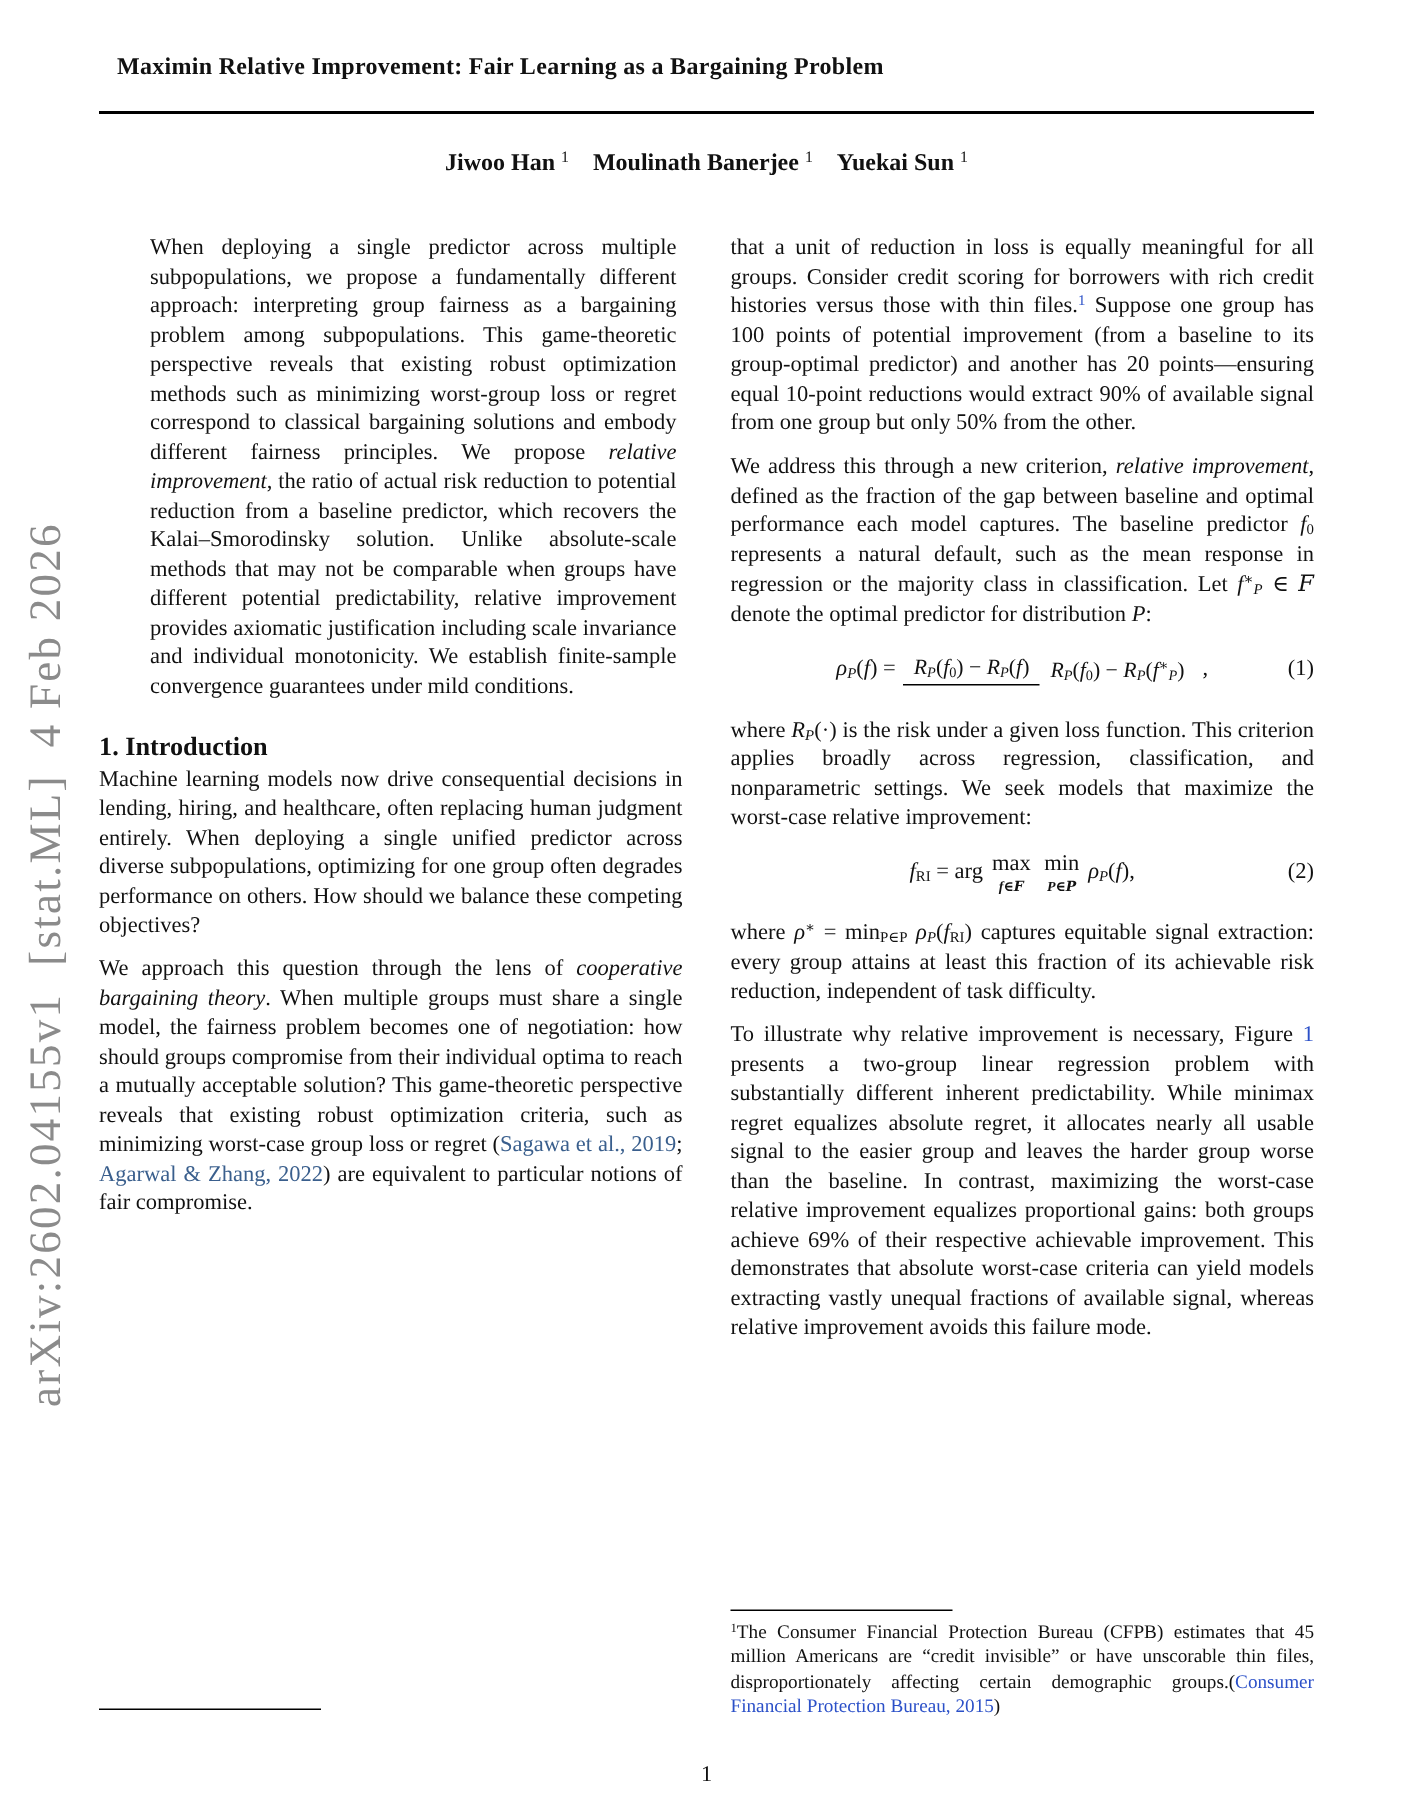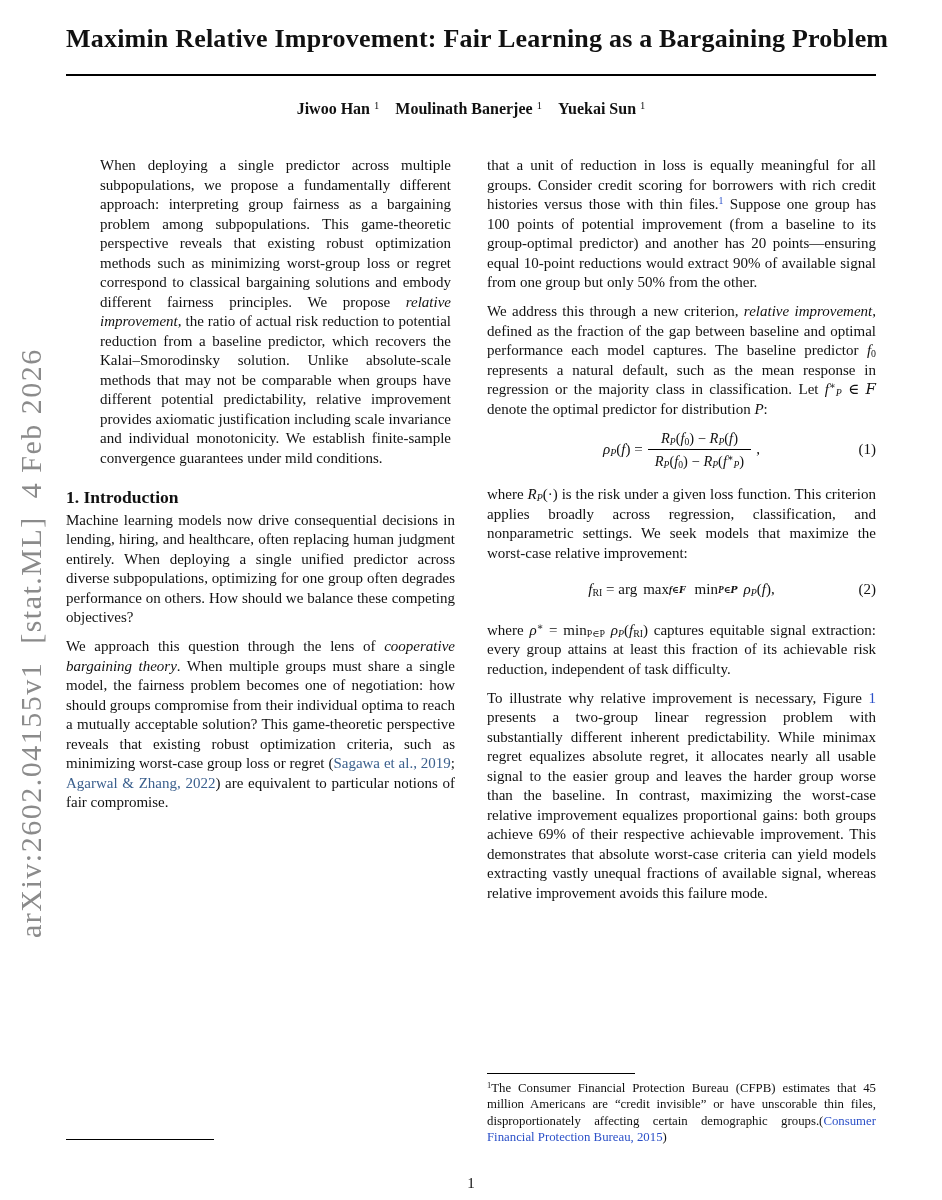--- a/index.html
+++ b/index.html
@@ -24,22 +24,22 @@
     color: var(--arxiv, #8b8b8b);
     white-space: pre;
   }
   .content {
     position: absolute;
     left: 66px;
     top: 24px;
     width: 810px;
   }
   .title {
-    margin: 0;
-    font-size: 26px;
+    margin: 12px;
+    font-size: 16px;
     font-weight: 700;
     white-space: nowrap;
     letter-spacing: 0.2px;
   }
   .title-rule {
     border: none;
     border-top: 2px solid #000;
     margin: 20px 0 0 0;
   }
   .authors {
@@ -112,30 +112,30 @@
     gap: 3px;
   }
   .eq-number {
     position: absolute;
     right: 0;
     top: 50%;
     transform: translateY(-50%);
   }
   .frac {
     display: inline-flex;
-    flex-direction: column;
+    flex-direction: row;
     text-align: center;
     font-size: 14.5px;
     margin: 0 2px;
   }
   .frac .num { padding: 0 7px 2px 7px; border-bottom: 1.2px solid #000; }
   .frac .den { padding: 2px 7px 0 7px; }
   .opunder {
     display: inline-flex;
-    flex-direction: row;
+    flex-direction: column;
     align-items: center;
     margin: 0 3px;
   }
   .opunder .under { font-size: 0.62em; line-height: 1; margin-top: 1px; font-weight: bold; }
   .page-number {
     position: absolute;
     left: 0;
     right: 0;
     bottom: 8px;
     text-align: center;

